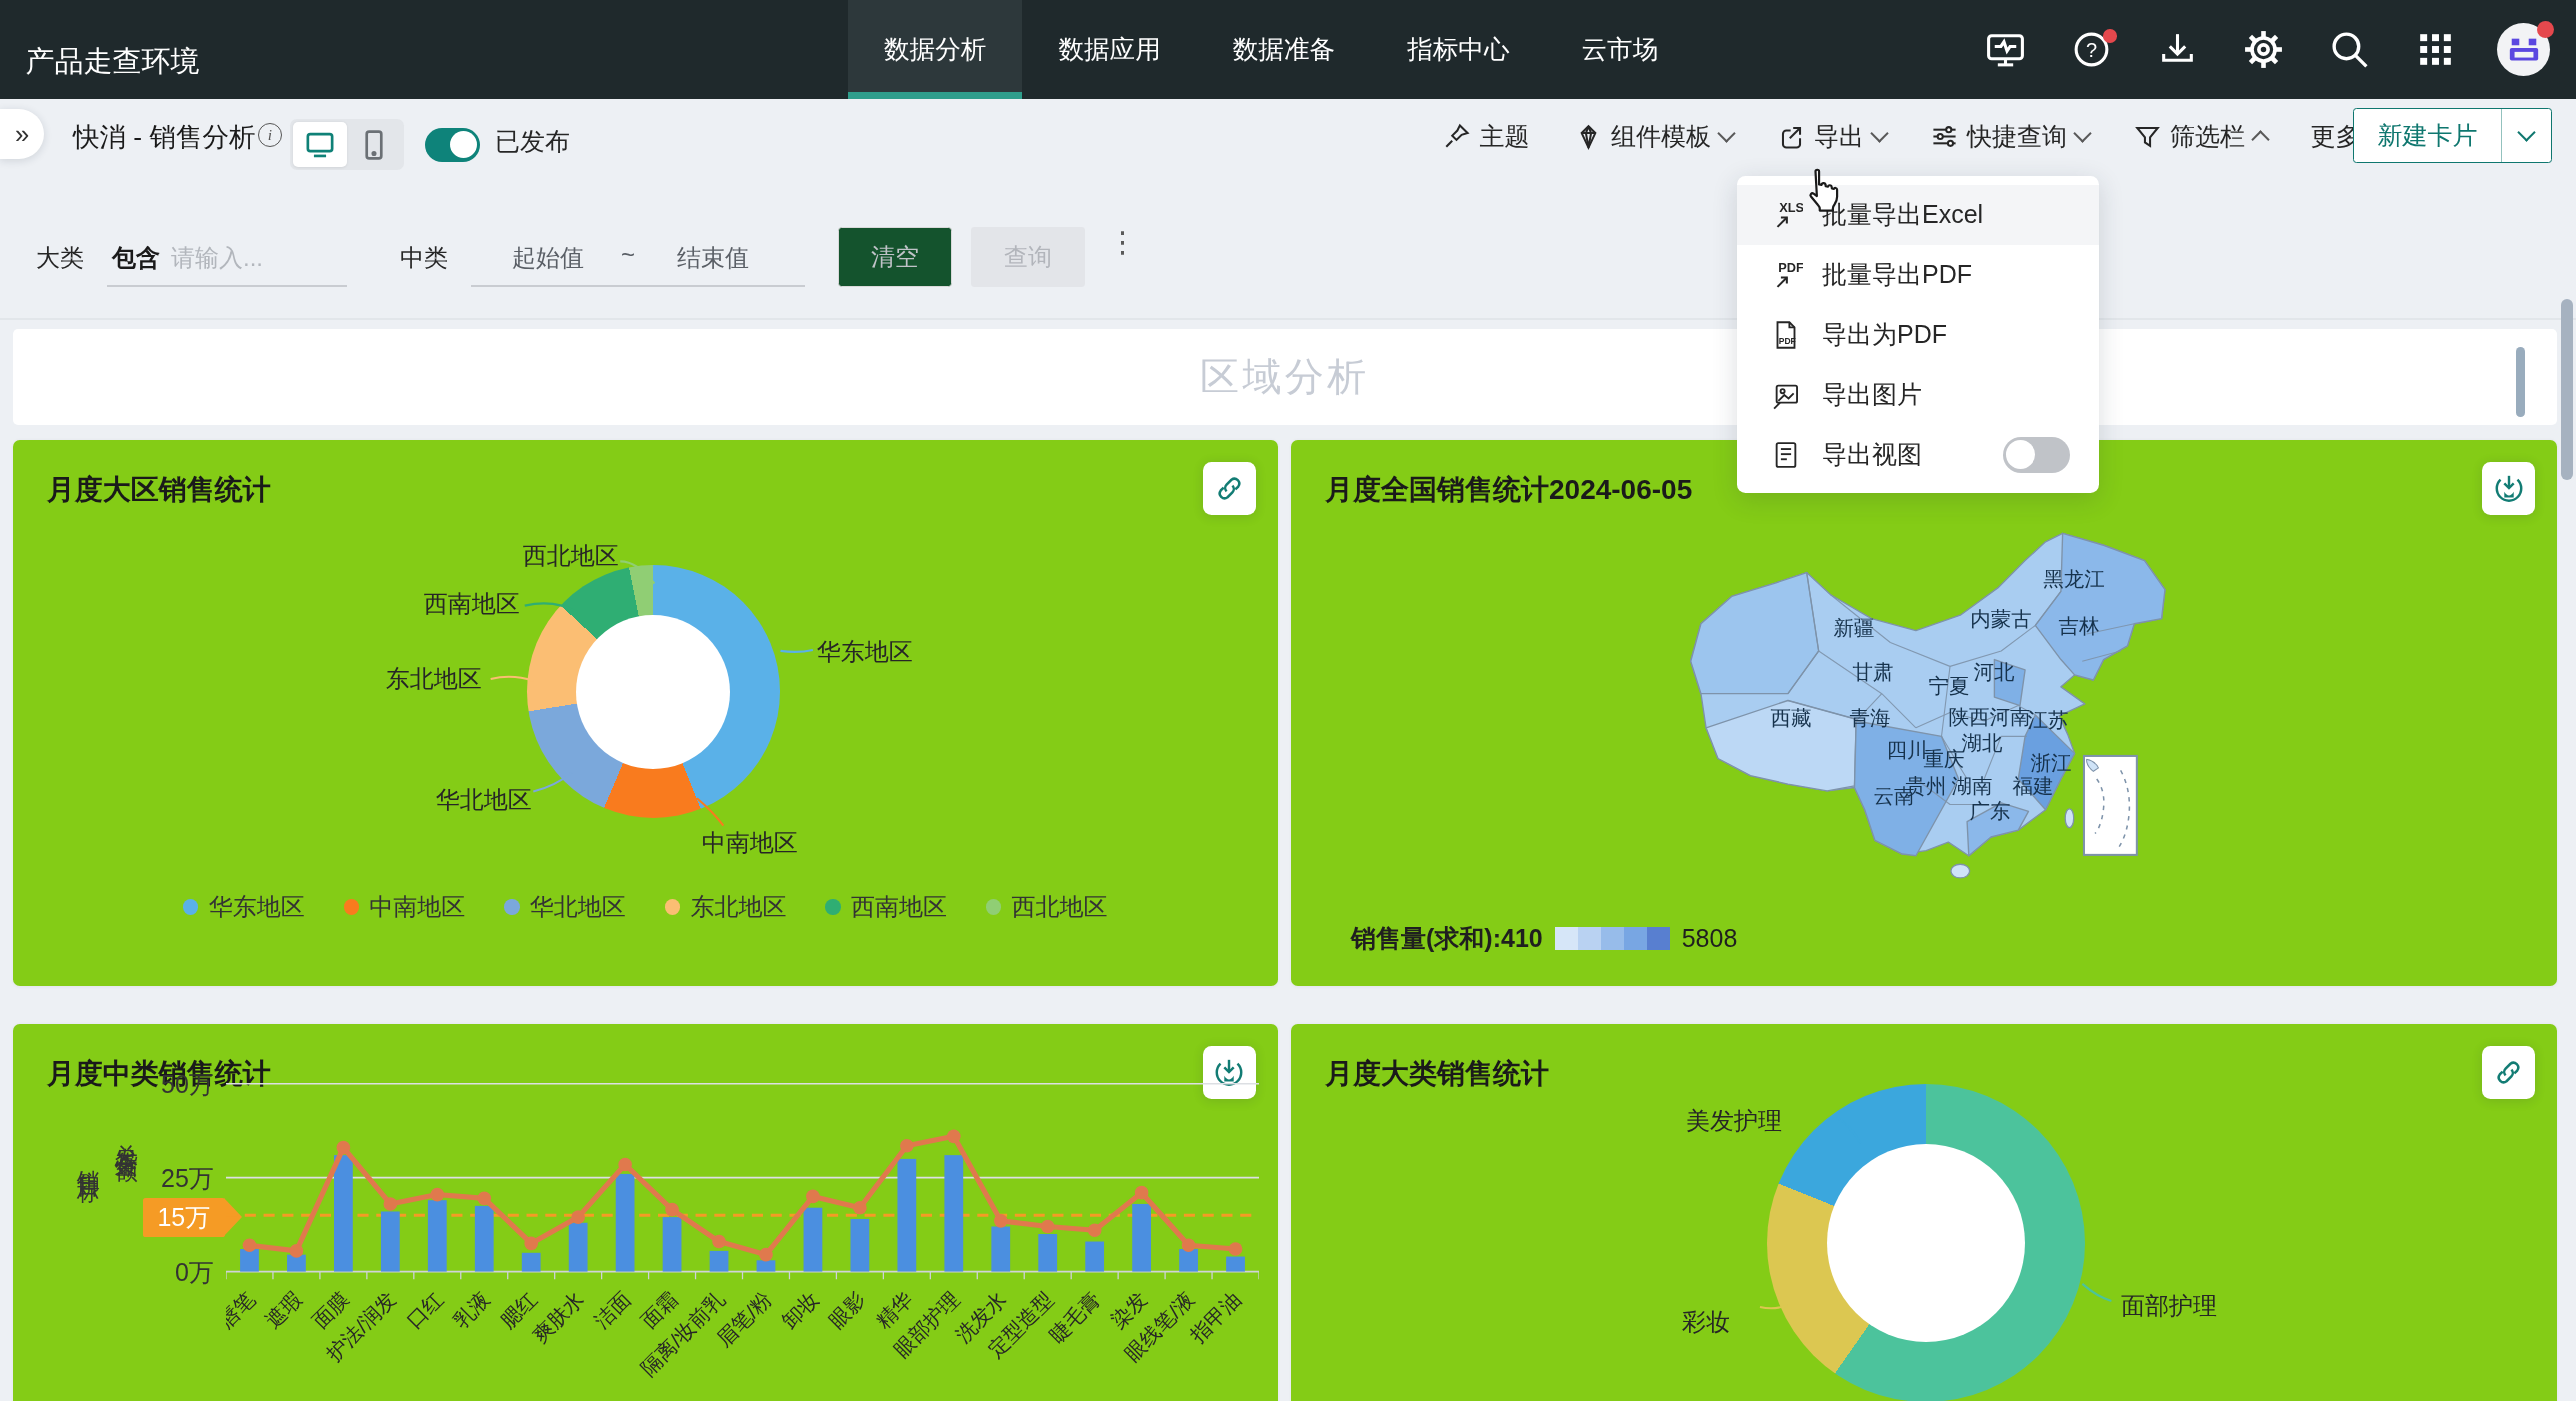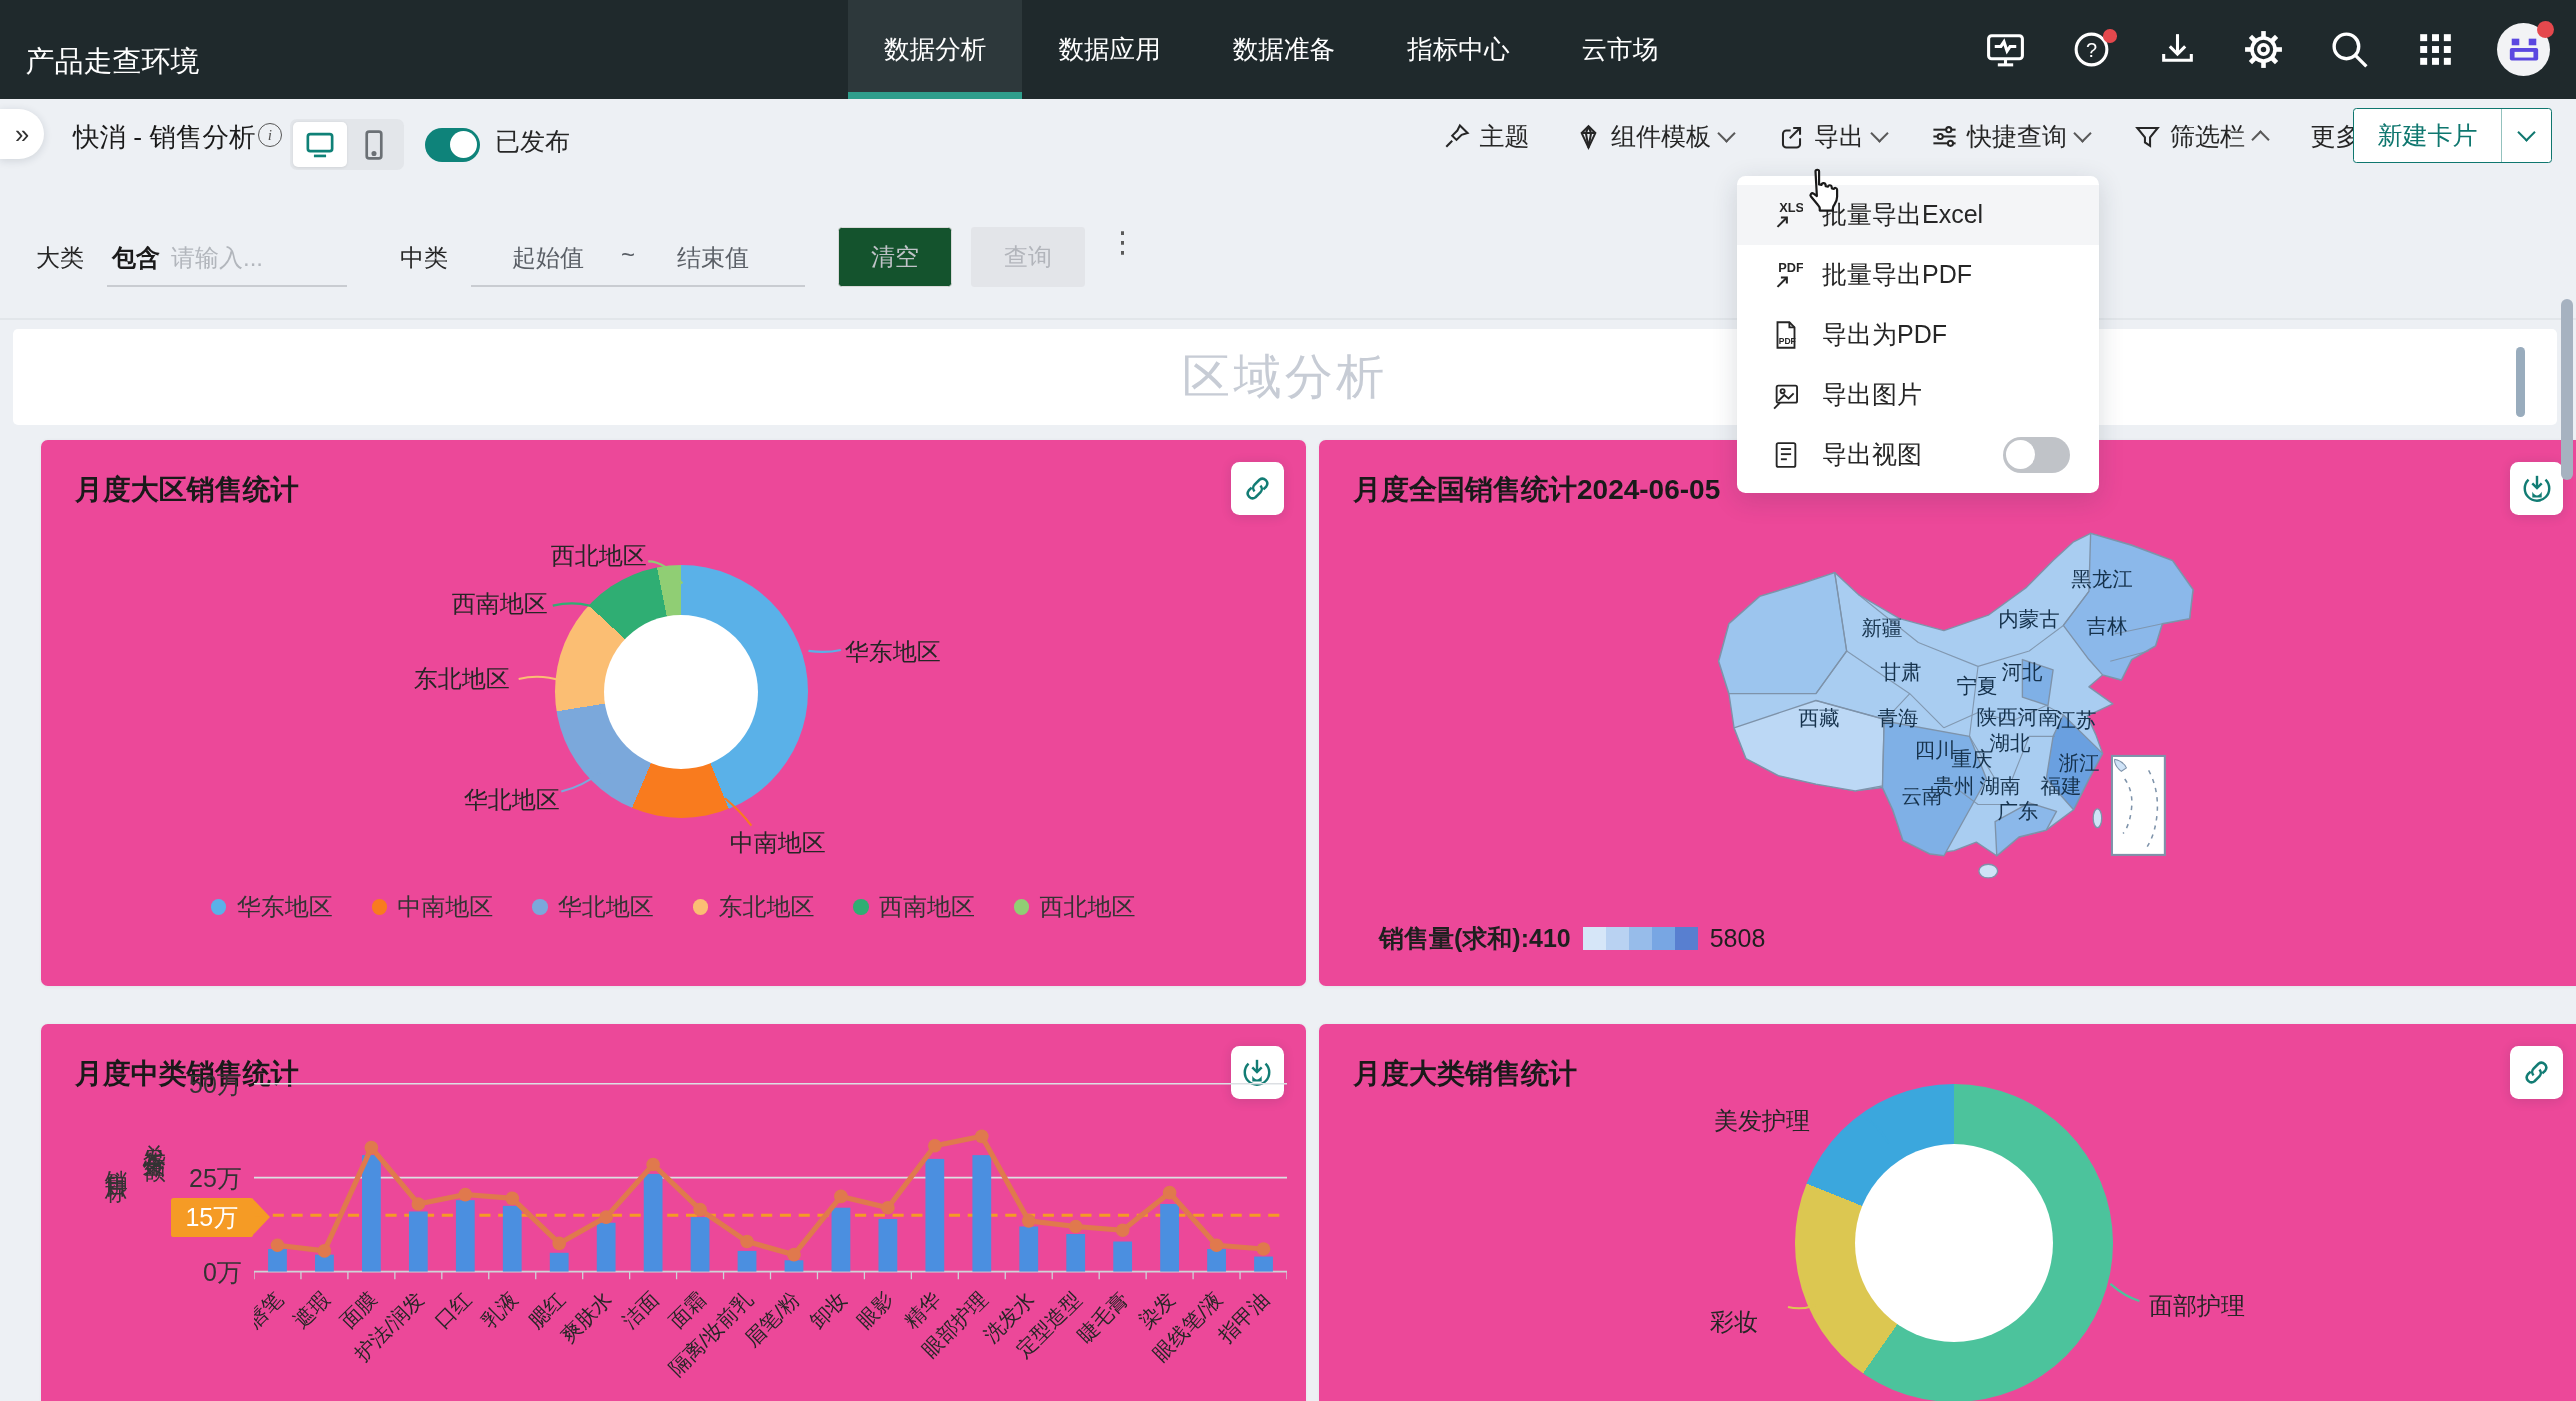--- a/index.html
+++ b/index.html
@@ -47,24 +47,24 @@
   .underline{position:absolute;height:1.7px;background:#c9ccd1;}
   .btn-clear{position:absolute;left:838px;top:227px;width:114px;height:60px;background:#14532d;border:1.7px solid #d9d9d9;border-radius:3.4px;
       box-sizing:border-box;display:flex;align-items:center;justify-content:center;font-size:24px;color:#c0c3c8;}
   .btn-query{position:absolute;left:971px;top:227px;width:114px;height:60px;background:#e3e5e9;border-radius:3.4px;
       display:flex;align-items:center;justify-content:center;font-size:24px;color:#b2b5bb;}
   .more-dots{position:absolute;left:1108px;top:229px;font-size:29px;color:#595959;letter-spacing:0;line-height:27px;}
   .divider{position:absolute;left:0;top:318px;width:2576px;height:1.7px;background:#e2e6ea;}
   
   .banner{position:absolute;left:12.8px;top:329px;width:2544px;height:96px;background:#fff;border-radius:5.1px;
       display:flex;align-items:center;justify-content:center;}
-  .banner-title{font-size:48px;color:#c7ccd5;letter-spacing:3.4px;text-align:right;}
+  .banner-title{font-size:39px;color:#c7ccd5;letter-spacing:3.4px;text-align:right;}
   .banner-scroll{position:absolute;left:2516px;top:347px;width:8.5px;height:70px;border-radius:4.3px;background:#8ea3b6;opacity:.9;}
   
-  .card{position:absolute;background:#ec4899;border-radius:6.8px;box-shadow:0 0.9px 3.4px rgba(31,45,61,.05);margin-left:28px;}
+  .card{position:absolute;background:#84cc16;border-radius:6.8px;box-shadow:0 0.9px 3.4px rgba(31,45,61,.05);}
   .card-title{position:absolute;left:34px;top:31px;font-size:28px;font-weight:700;color:#1a1a1a;}
   .card-iconbtn{position:absolute;right:22px;top:22px;width:53px;height:53px;background:#fff;border-radius:8.5px;
       box-shadow:0 1.7px 10.2px rgba(31,45,61,.14);display:flex;align-items:center;justify-content:center;}
   
   .donut{position:absolute;border-radius:50%;}
   .donut .hole{position:absolute;background:#fff;border-radius:50%;left:50%;top:50%;transform:translate(-50%,-50%);}
   .pie-label{position:absolute;font-size:24px;color:#262626;white-space:nowrap;}
   .legend-row{position:absolute;left:0;width:100%;display:flex;justify-content:center;gap:39px;align-items:center;}
   .legend-item{display:flex;align-items:center;gap:10.2px;font-size:24px;color:#333;}
   .legend-dot{width:15.4px;height:15.4px;border-radius:50%;}

